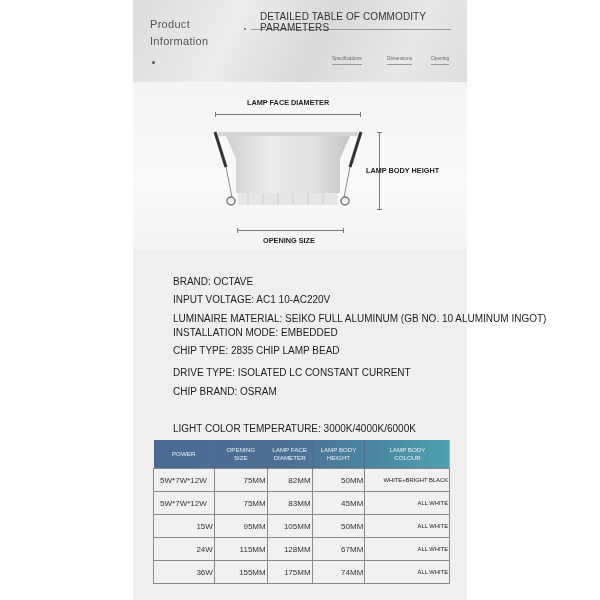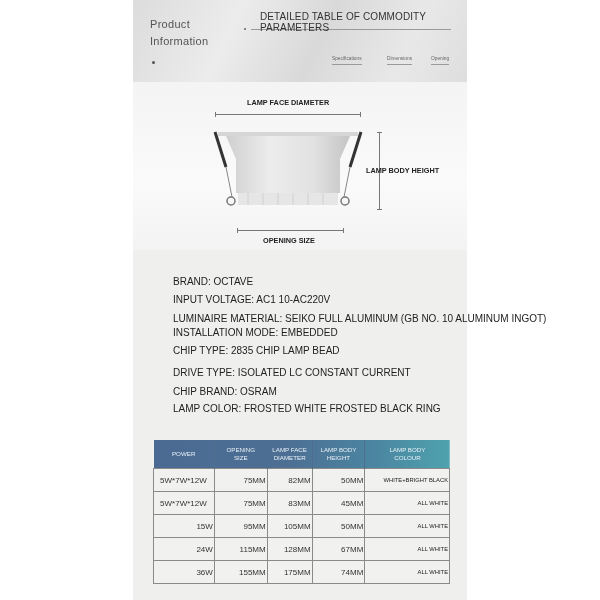--- a/index.html
+++ b/index.html
@@ -95,21 +95,21 @@
   </div>
 
   <div class="specs">
     <div class="spec-line" style="top:26px">BRAND: OCTAVE</div>
     <div class="spec-line" style="top:44px">INPUT VOLTAGE: AC1 10-AC220V</div>
     <div class="spec-line" style="top:63px">LUMINAIRE MATERIAL: SEIKO FULL ALUMINUM (GB NO. 10 ALUMINUM INGOT)</div>
     <div class="spec-line" style="top:77px">INSTALLATION MODE: EMBEDDED</div>
     <div class="spec-line" style="top:95px">CHIP TYPE: 2835 CHIP LAMP BEAD</div>
     <div class="spec-line" style="top:117px">DRIVE TYPE: ISOLATED LC CONSTANT CURRENT</div>
     <div class="spec-line" style="top:136px">CHIP BRAND: OSRAM</div>
-    <div class="spec-line" style="top:153px">LAMP COLOR: FROSTED WHITE FROSTED BLACK RING</div>
+    <div class="spec-line" style="top:173px">LIGHT COLOR TEMPERATURE: 3000K/4000K/6000K</div>
 
     <table class="params">
       <colgroup>
         <col style="width:61px">
           <col style="width:53px">
           <col style="width:45px">
           <col style="width:53px">
           <col style="width:85px">
       </colgroup>
       <tbody>

